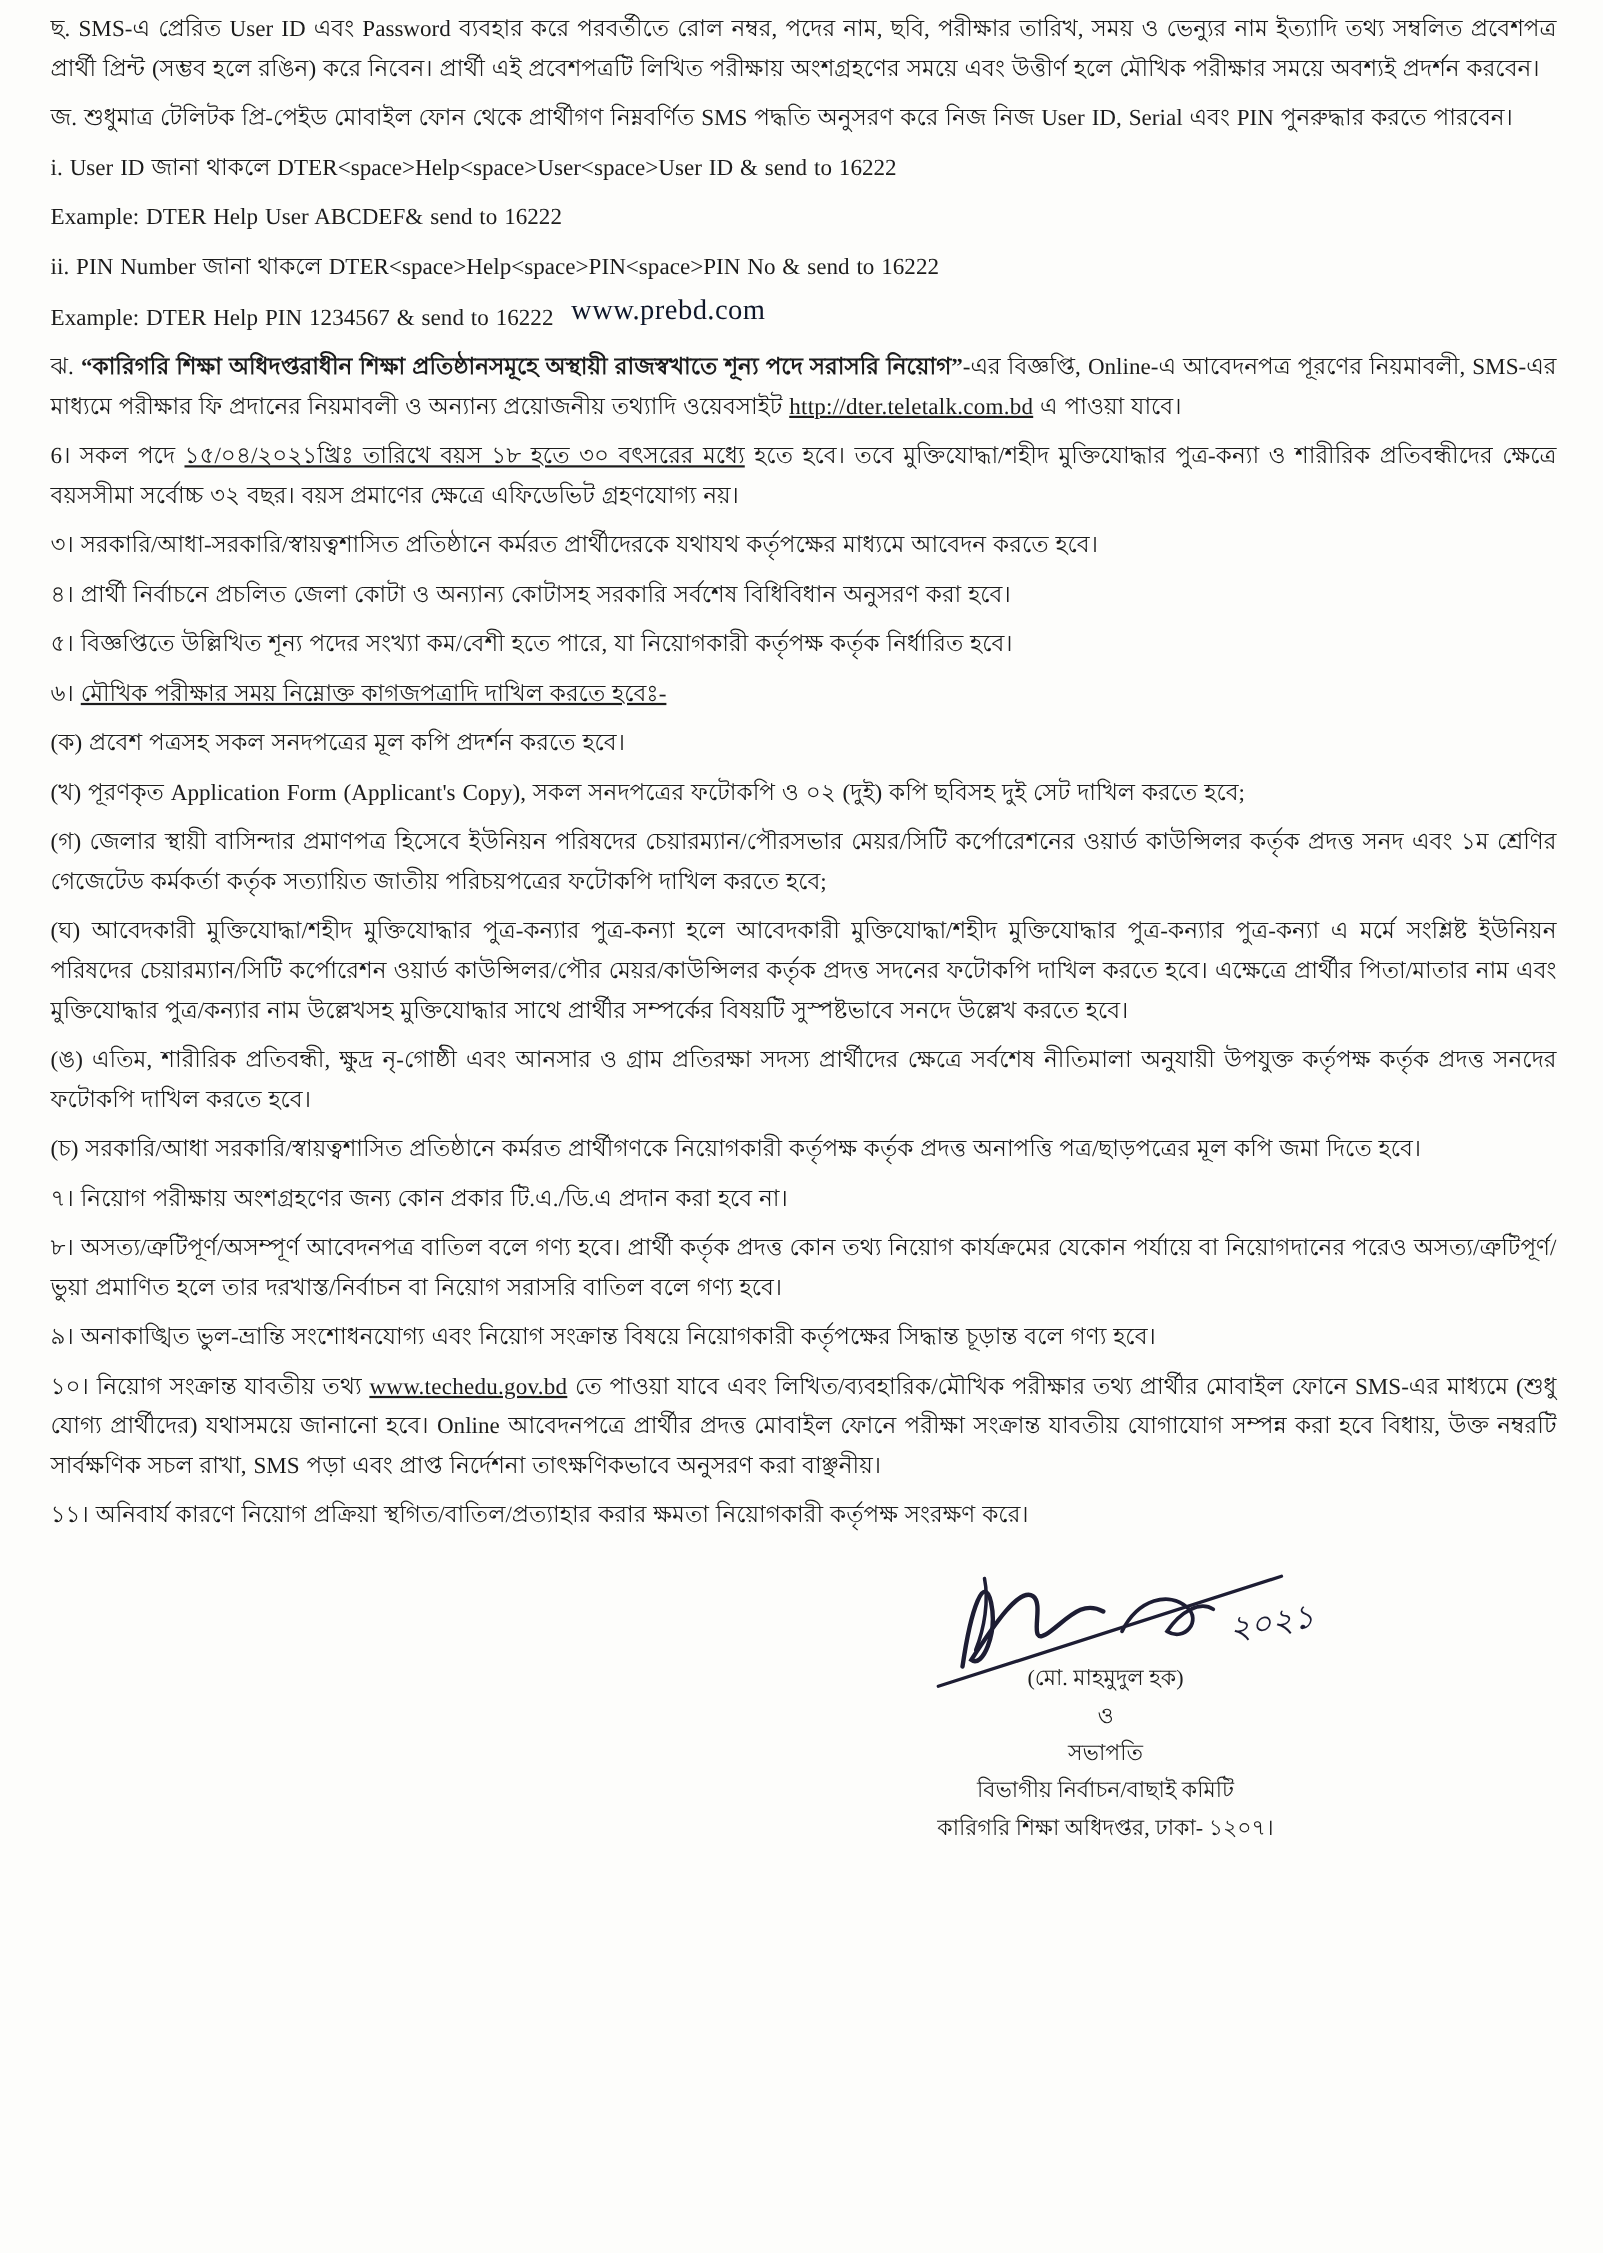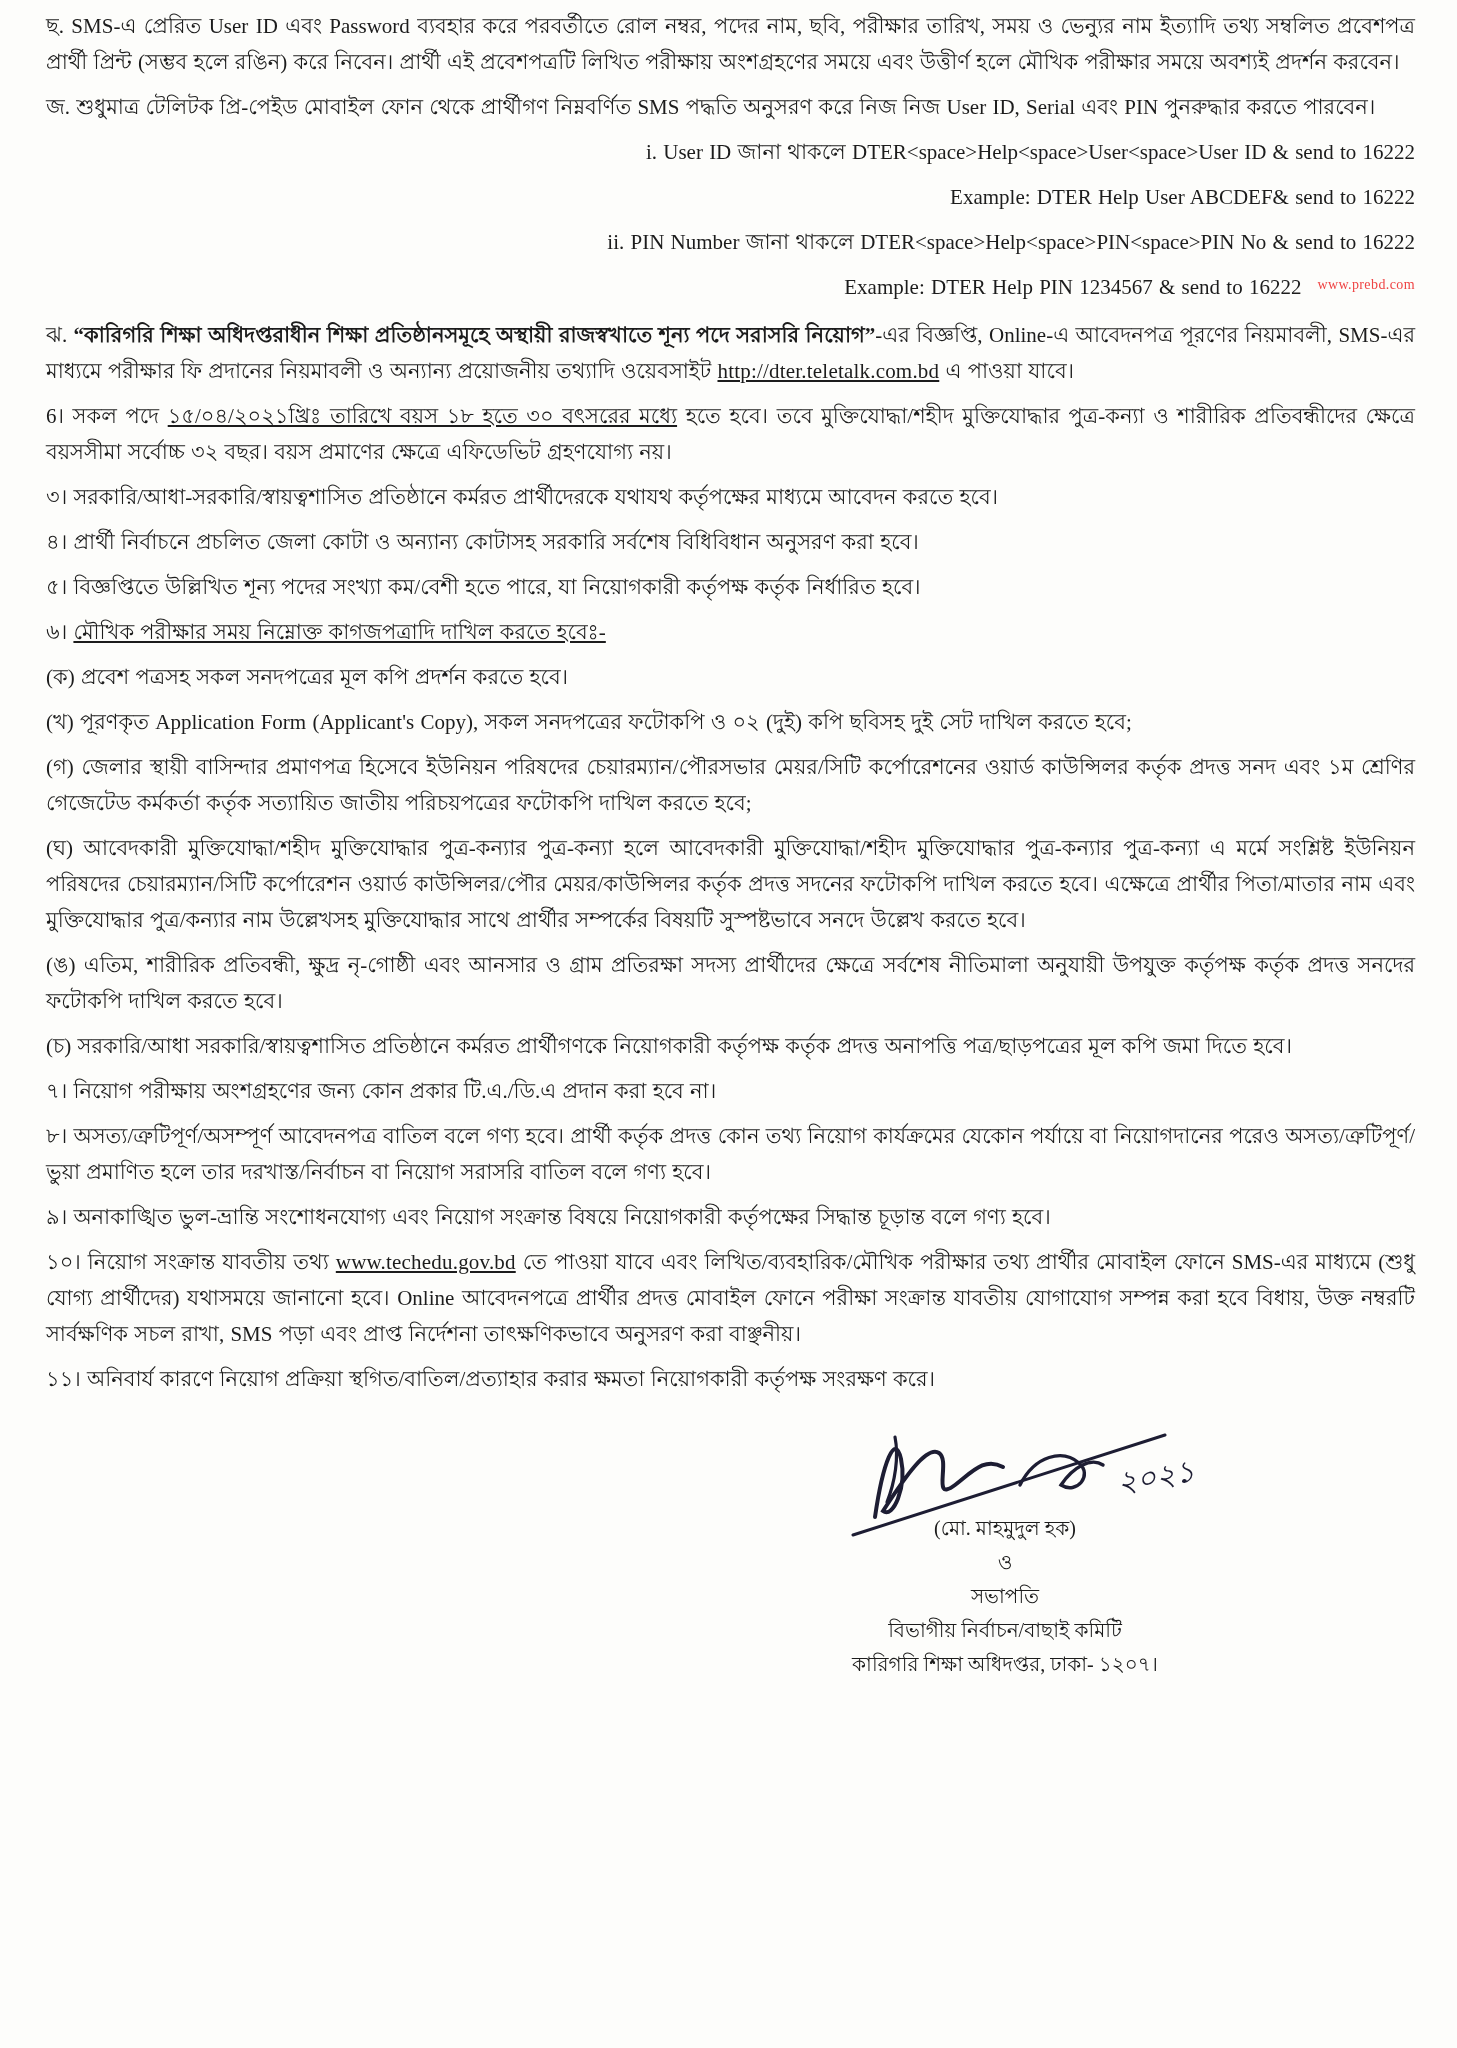--- a/index.html
+++ b/index.html
@@ -23,33 +23,33 @@
     padding: 8px 42px 0 46px;
     position: relative;
   }
   p.doc-par {
     font-size: 21px;
     line-height: 36px;
     margin: 0 0 9px 0;
     text-align: justify;
     word-spacing: 1px;
   }
-  p.doc-par.nojust { text-align: right; }
+  p.doc-par.nojust { text-align: left; }
   .seg { }
   .bold { font-weight: bold; }
   .underline { text-decoration: underline; }
   .url {
     text-decoration: underline;
     font-weight: normal;
     letter-spacing: 0.2px;
   }
   .url.plain { font-weight: normal; }
   .watermark {
-    color: #ef4444;
-    font-size: 14px;
+    color: #0f172a;
+    font-size: 26px;
     position: relative;
     top: -5px;
     margin-left: 16px;
     letter-spacing: 0.4px;
     white-space: nowrap;
   }
   .sig-block {
     position: relative;
     width: 520px;
     margin: 18px 150px 0 auto;

